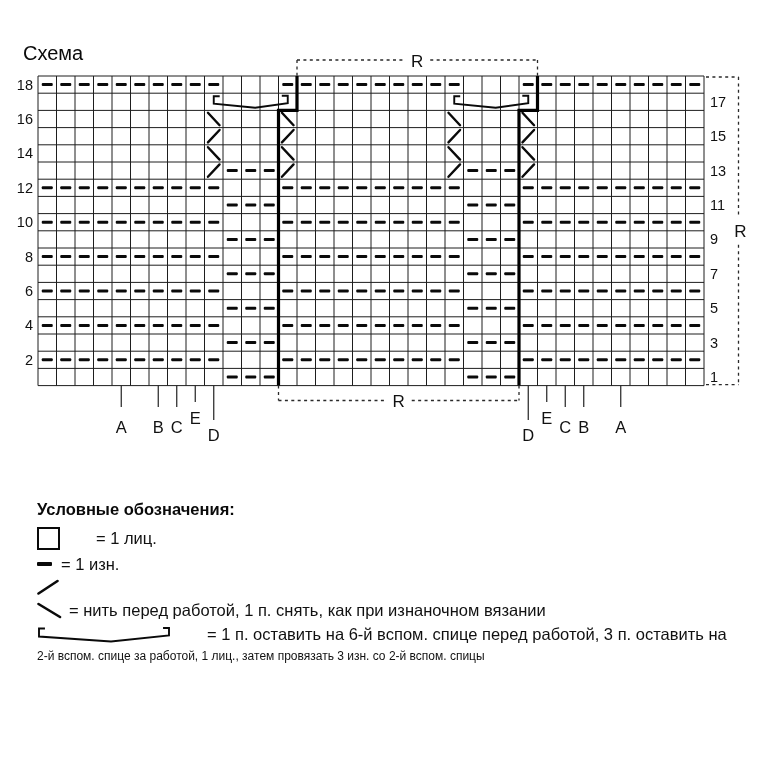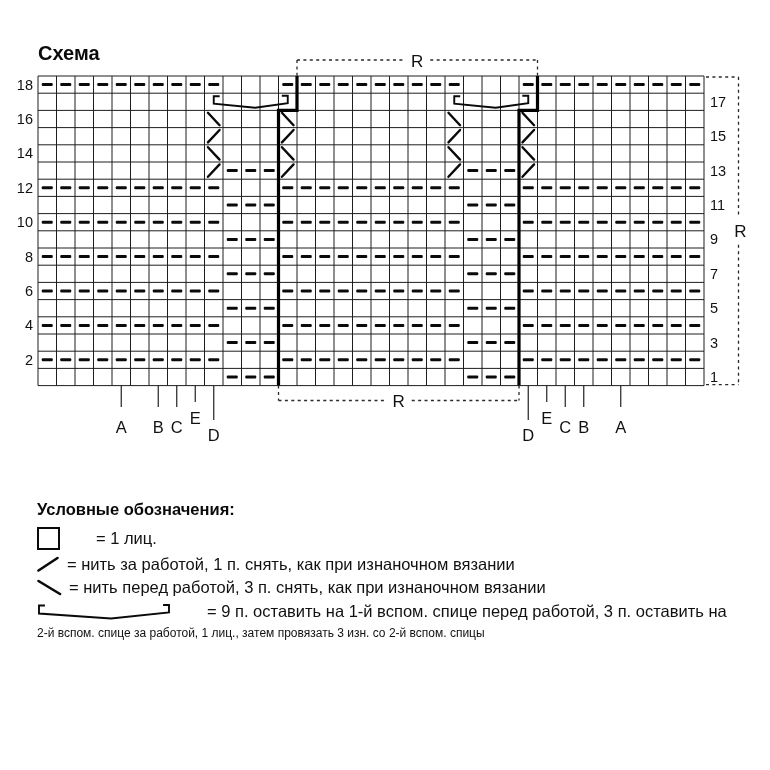--- a/index.html
+++ b/index.html
@@ -1,18 +1,18 @@
 <!DOCTYPE html>
 <html><head>
 <meta charset="utf-8">
 <style>
   html,body{margin:0;padding:0;background:#fff;}
   .page{position:relative;width:770px;height:770px;background:#ffffff;overflow:hidden;
         font-family:"Liberation Sans","DejaVu Sans",sans-serif;color:#111;}
-  .title{position:absolute;left:38px;top:42px;font-size:20px;font-weight:bold;color:#0a0a0a;}
+  .title{position:absolute;left:23px;top:42px;font-size:20px;font-weight:normal;color:#0a0a0a;}
   #chart-svg{position:absolute;left:0;top:0;}
 
   
   .gl{stroke:#1e1e1e;stroke-width:1;}
   .pd{fill:#0a0a0a;}
   .sym{stroke:#0a0a0a;stroke-width:2.4;stroke-linecap:round;}
   .cable{stroke:#0a0a0a;stroke-width:1.9;fill:none;stroke-linejoin:miter;stroke-linecap:square;}
   .thick{stroke:#000;stroke-width:3.2;fill:none;}
   .dashln{stroke:#2a2a2a;stroke-width:1.3;stroke-dasharray:3 3.4;fill:none;}
   .leg{stroke:#222;stroke-width:1.2;}
@@ -447,37 +447,40 @@
 
   <div class="legend">
     <div class="lg-heading">Условные обозначения:</div>
 
 
     <div class="lg-line tall">
       <span class="sym-square"></span>
       <span>= 1 лиц.</span>
     </div>
 
+    <div class="lg-line">
+      <span class="sym-dash"></span>
+      <span>= 1 изн.</span>
+    </div>
 
     <div class="lg-line">
       <svg width="23" height="17" viewBox="0 0 23 17">
         <line class="stroke" x1="1.5" y1="14.5" x2="20.5" y2="2"></line>
       </svg>
-      <span>= нить за работой, 1 п. снять, как при изнаночном вязании</span>
     </div>
 
     <div class="lg-line">
       <svg width="25" height="17" viewBox="0 0 25 17">
         <line class="stroke" x1="1.5" y1="2" x2="23" y2="15"></line>
       </svg>
-      <span>= нить перед работой, 3 п. снять, как при изнаночном вязании</span>
+      <span>= нить перед работой, 1 п. снять, как при изнаночном вязании</span>
     </div>
 
     <div class="lg-line tall">
       <svg width="134" height="19" viewBox="0 0 134 19">
         <path class="cstroke" d="M 7 3.5 L 2 3.5 L 2 11.5 L 74 16.5 L 132 10.5 L 132 3 L 127 3"></path>
       </svg>
-      <span>= 9 п. оставить на 1-й вспом. спице перед работой, 3 п. оставить на</span>
+      <span>= 1 п. оставить на 6-й вспом. спице перед работой, 3 п. оставить на</span>
     </div>
     <div class="lg-cont">2-й вспом. спице за работой, 1 лиц., затем провязать 3 изн. со 2-й вспом. спицы</div>
   </div>
 
 </div>
 
 </body></html>

